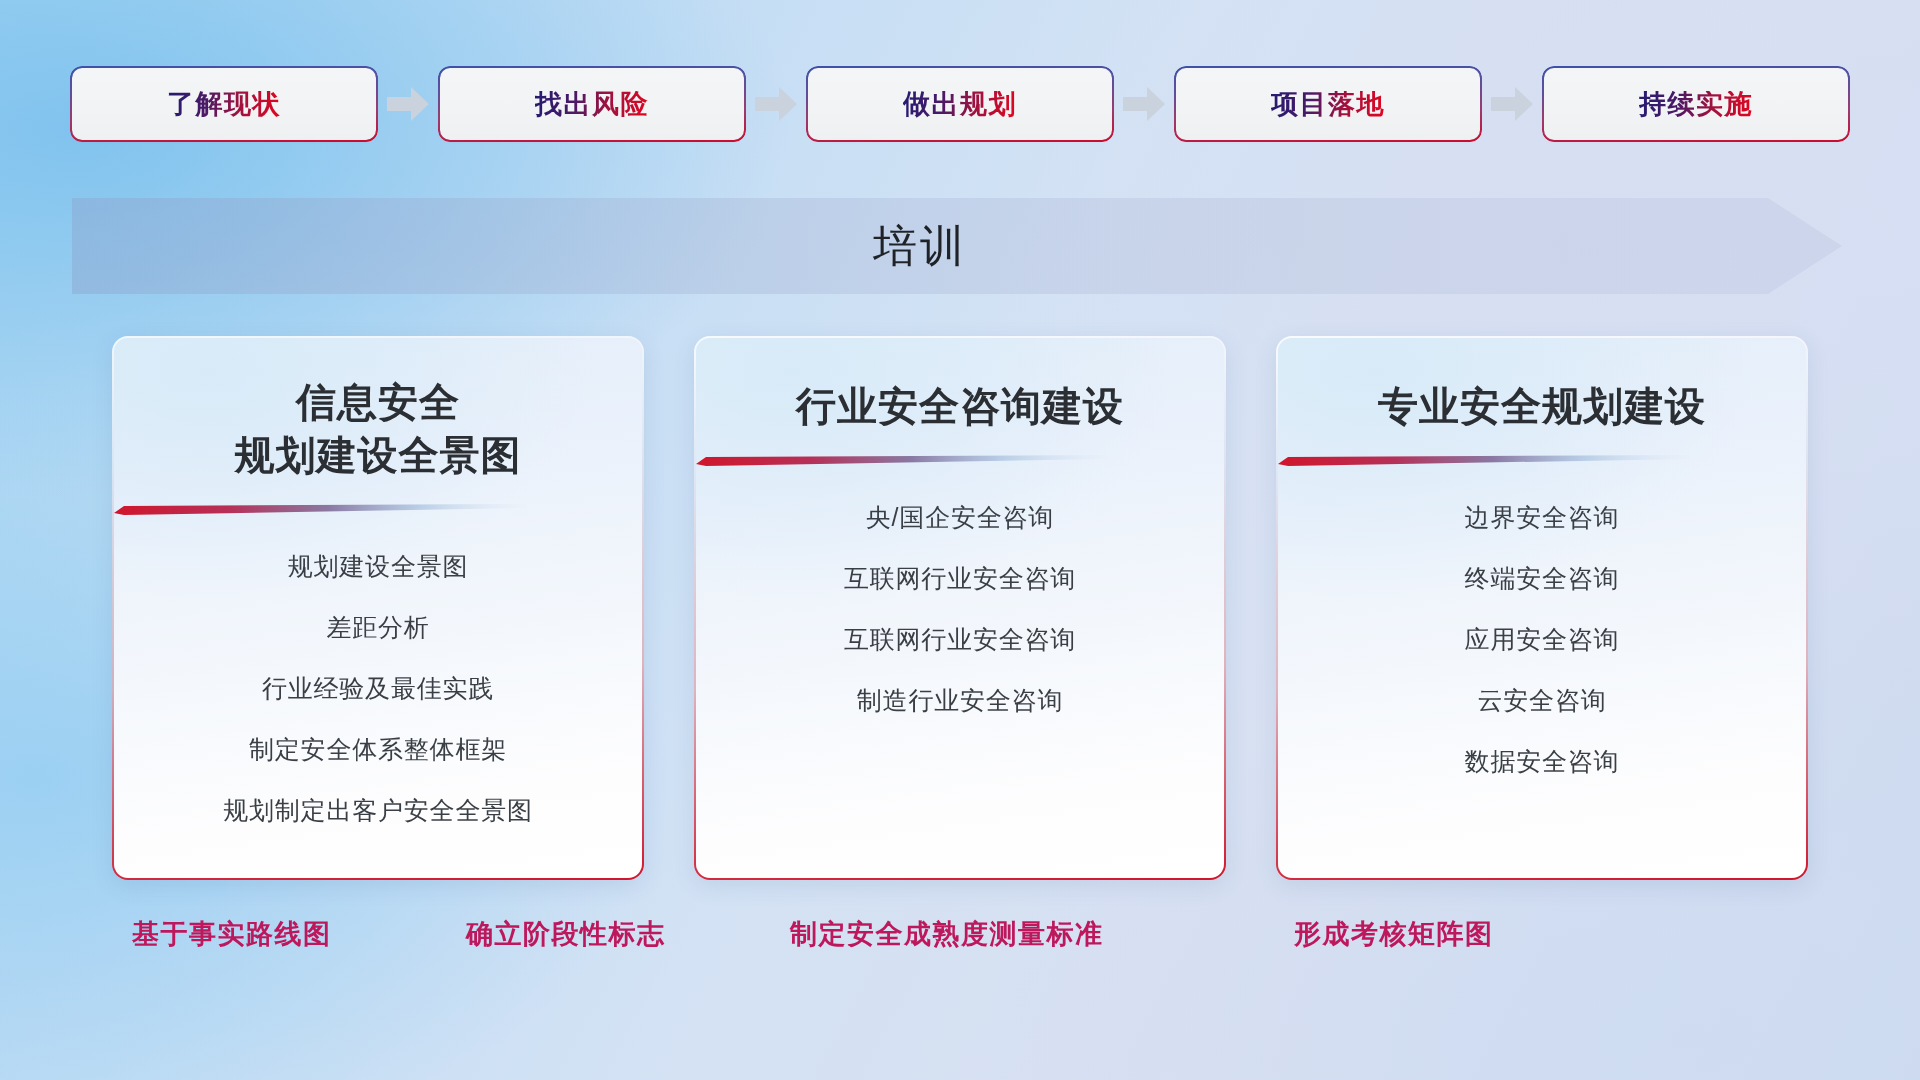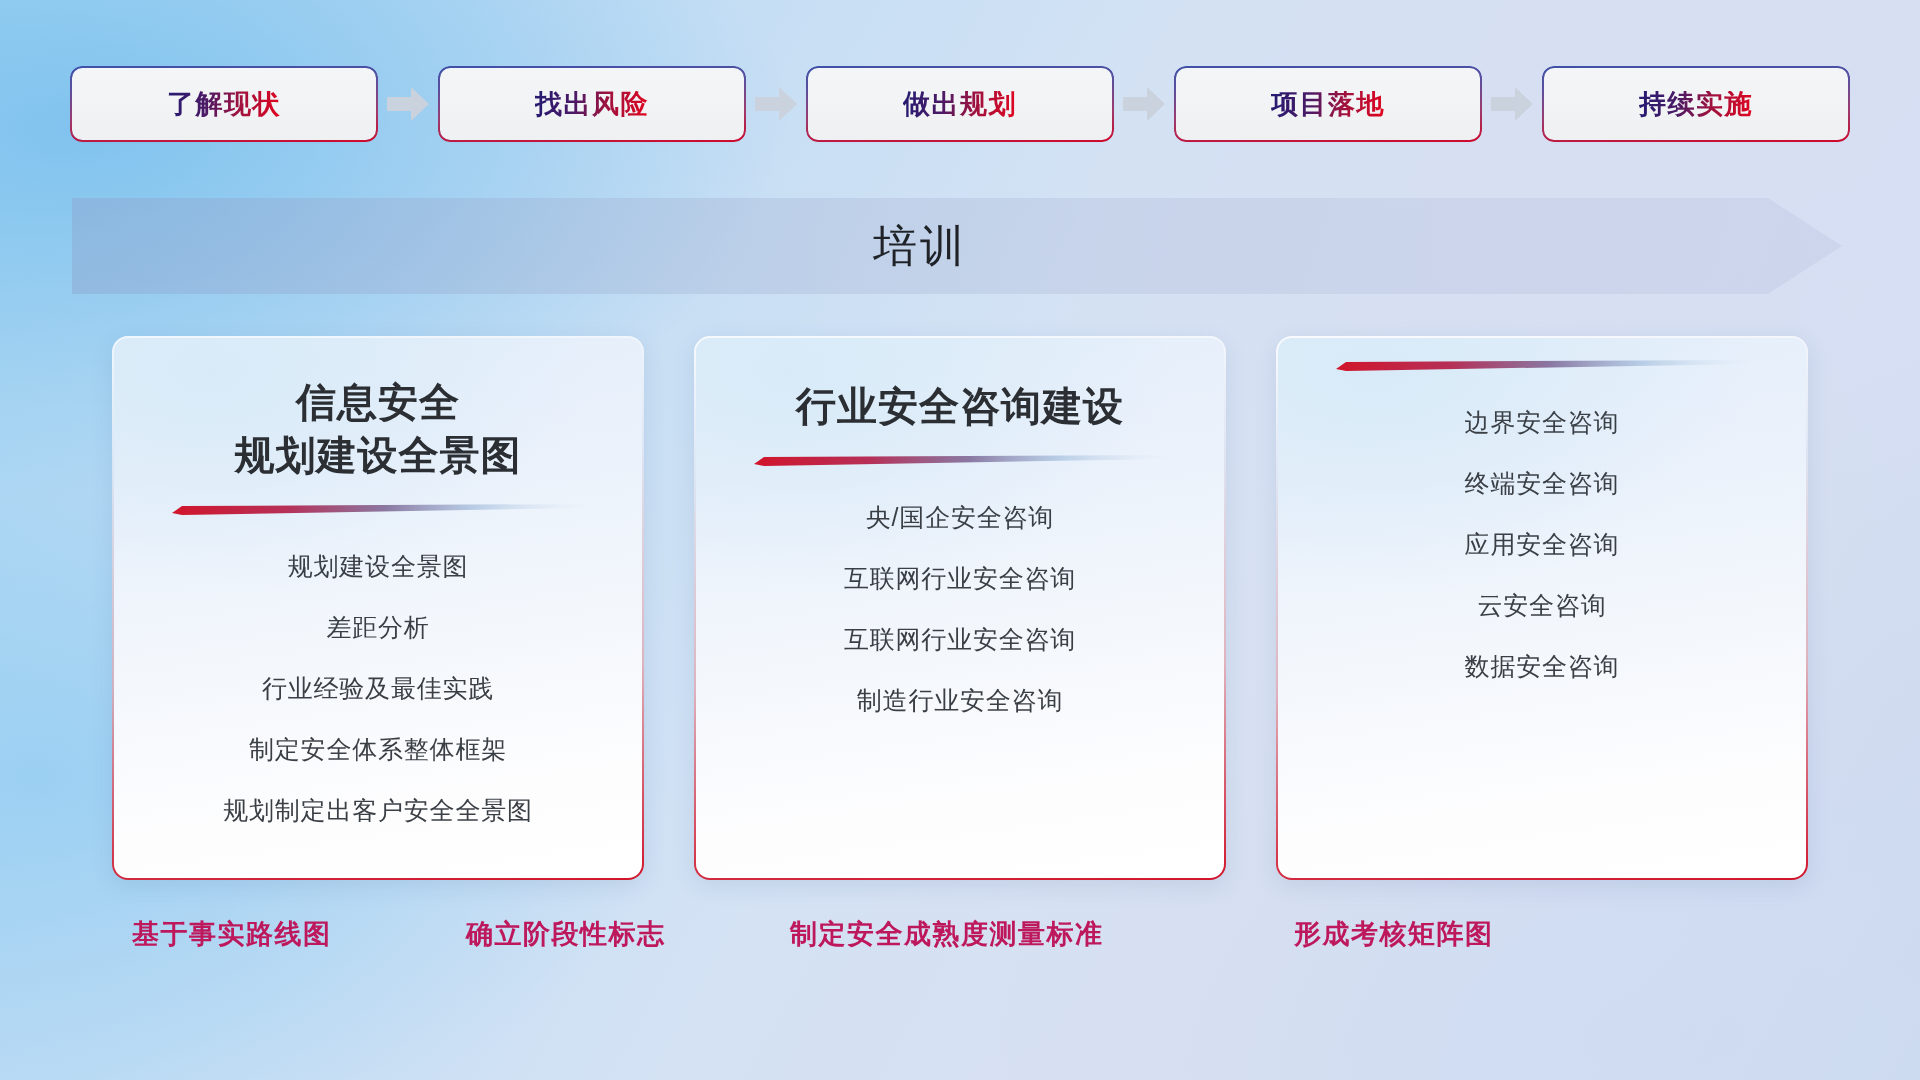--- a/index.html
+++ b/index.html
@@ -136,21 +136,20 @@
   .card-inner {
     position: relative;
     width: 100%;
     height: 100%;
     border-radius: 14px;
     background:
       radial-gradient(ellipse 120% 70% at 18% 6%, rgba(215,234,248,0.95) 0%, rgba(215,234,248,0) 60%),
       linear-gradient(172deg, #e3eefa 0%, #eaf1fb 26%, #f3f7fc 55%, #fdfdfe 82%, #ffffff 100%);
     display: flex;
     flex-direction: column;
-    align-items: center;
     overflow: hidden;
   }
 
   .card-title {
     margin-top: 42px;
     width: 100%;
     text-align: center;
     font-size: 40px;
     font-weight: 700;
     color: #2b2f33;
@@ -319,20 +318,23 @@
           <div class="card-list-item">央/国企安全咨询</div>
           <div class="card-list-item">互联网行业安全咨询</div>
           <div class="card-list-item">互联网行业安全咨询</div>
           <div class="card-list-item">制造行业安全咨询</div>
         </div>
       </div>
     </div>
 
     <div class="card">
       <div class="card-inner">
+        <div class="card-title">
+          <div>专业安全规划建设</div>
+        </div>
         <div class="card-divider">
           <svg viewBox="0 0 412 11" preserveAspectRatio="none" xmlns="http://www.w3.org/2000/svg" aria-hidden="true">
             <defs>
               <linearGradient id="div3" x1="0" y1="0" x2="1" y2="0">
                 <stop offset="0%" stop-color="#d1152b" stop-opacity="1"></stop>
                 <stop offset="28%" stop-color="#b4264f" stop-opacity="0.95"></stop>
                 <stop offset="52%" stop-color="#7a6392" stop-opacity="0.85"></stop>
                 <stop offset="74%" stop-color="#9ab6d8" stop-opacity="0.6"></stop>
                 <stop offset="100%" stop-color="#dfe9f4" stop-opacity="0.1"></stop>
               </linearGradient>

